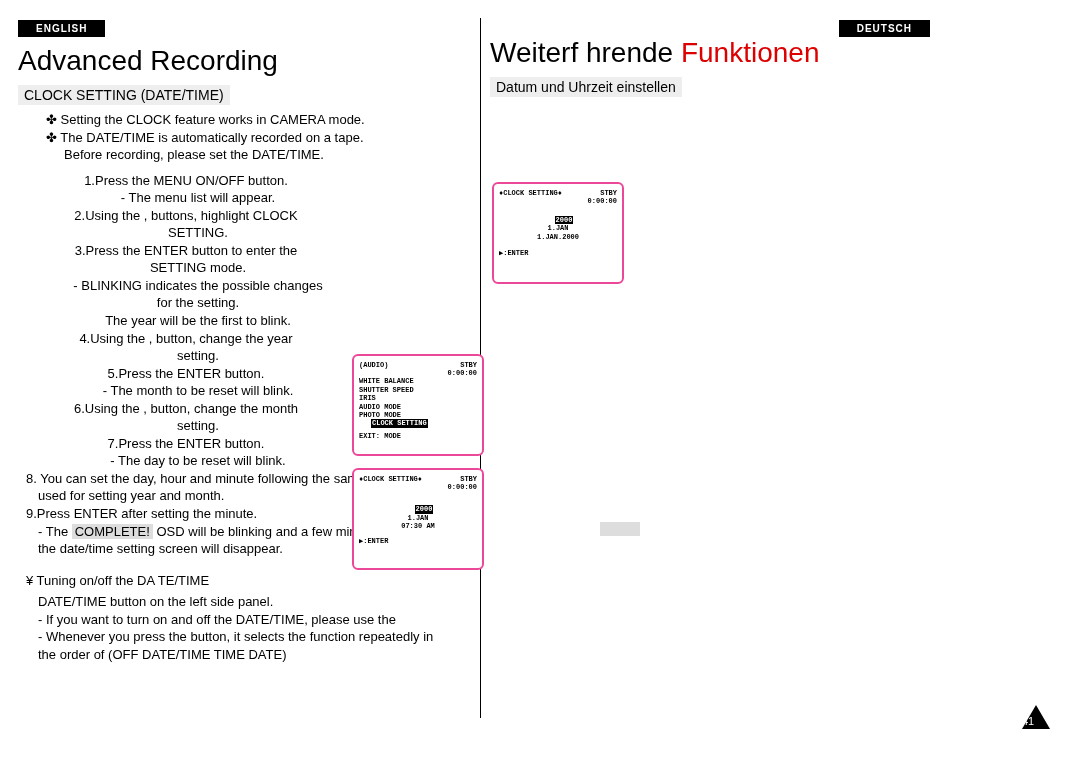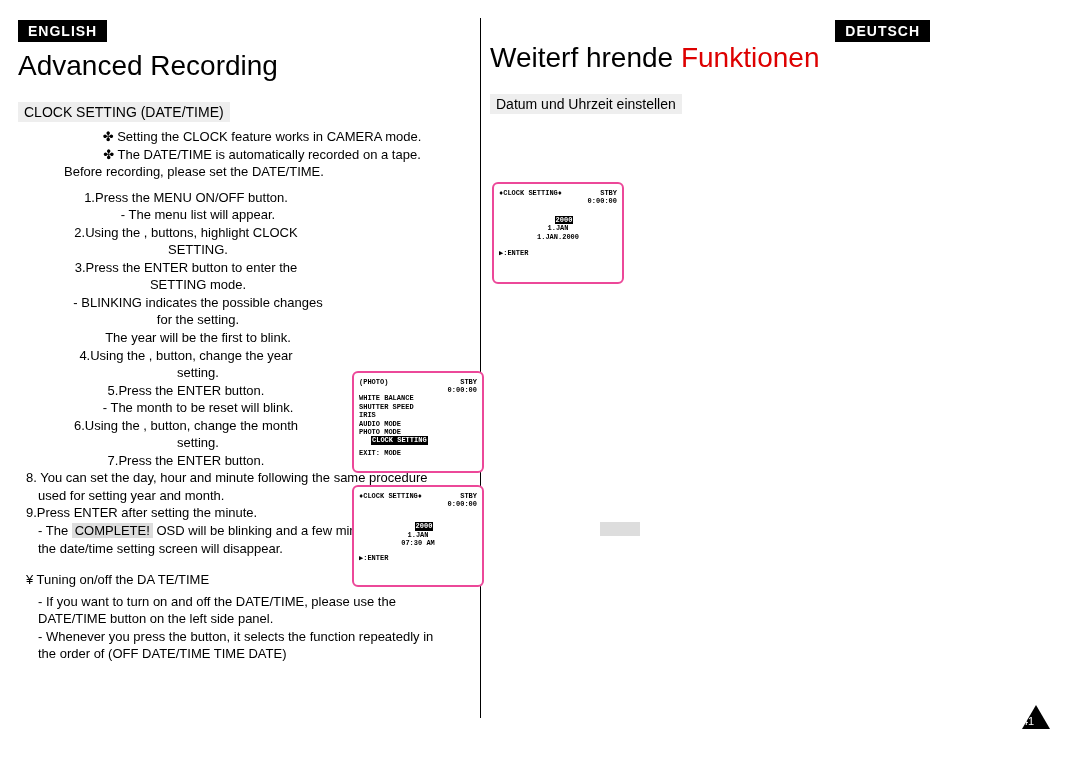--- a/index.html
+++ b/index.html
@@ -29,48 +29,48 @@
     top: 18px;
     left: 480px;
     width: 1px;
     height: 700px;
     background: #000;
   }
   .lang {
     display: inline-block;
     background: #000;
     color: #fff;
-    font-size: 14px;
+    font-size: 10px;
     font-weight: bold;
     letter-spacing: 1px;
-    padding: 3px 10px;
+    padding: 3px 18px;
     margin-top: 20px;
   }
   .col-left .lang { margin-left: 0; }
   .col-right .lang { float: right; margin-right: 20px; }
   .title {
     font-size: 28px;
     font-weight: normal;
     margin-top: 8px;
     clear: both;
   }
   .title .red { color: #d00; }
   .section {
     font-size: 14px;
     background: #eee;
     display: inline-block;
     padding: 2px 6px;
-    margin-top: 20px;
+    margin-top: 8px;
   }
   .bullets {
     font-size: 13px;
     margin: 6px 0 8px 28px;
     line-height: 1.35;
   }
-  .bullet-row { text-indent: -18px; margin-left: 18px; text-align: center; }
+  .bullet-row { text-indent: -18px; margin-left: 18px; }
   .bullet-row::before { content: "✤ "; }
   .steps {
     font-size: 13px;
     line-height: 1.35;
     position: relative;
   }
   .step { margin: 0 0 0 8px; }
   .step-sub { margin-left: 20px; }
   .step-limited { width: 320px; text-align: center; }
   .sub-heading {
@@ -160,37 +160,38 @@
       <div class="step-sub step-limited">- BLINKING indicates the possible changes</div>
       <div class="step-sub step-limited">  for the setting.</div>
       <div class="step-sub step-limited">  The year will be the first to blink.</div>
       <div class="step step-limited">4.Using the    ,    button, change the year</div>
       <div class="step-sub step-limited">setting.</div>
       <div class="step step-limited">5.Press the ENTER button.</div>
       <div class="step-sub step-limited">- The month to be reset will blink.</div>
       <div class="step step-limited">6.Using the    ,    button, change the month</div>
       <div class="step-sub step-limited">setting.</div>
       <div class="step step-limited">7.Press the ENTER button.</div>
+      <div class="step-sub step-limited">- The day to be reset will blink.</div>
       <div class="step">8. You can set the day, hour and minute following the same procedure</div>
       <div class="step-sub">used for setting year and month.</div>
       <div class="step">9.Press ENTER after setting the minute.</div>
       <div class="step-sub">
         <span>- The </span><span class="complete-box">COMPLETE!</span><span> OSD will be blinking and a few minutes later,</span>
       </div>
       <div class="step-sub">  the date/time setting screen will disappear.</div>
 
       <div class="sub-heading">Tuning on/off the DA   TE/TIME</div>
+      <div class="step-sub">  DATE/TIME button on the left side panel.</div>
       <div class="step-sub">- If you want to turn on and off the DATE/TIME, please use the</div>
-      <div class="step-sub">  DATE/TIME button on the left side panel.</div>
       <div class="step-sub">- Whenever you press the button, it selects the function repeatedly in</div>
       <div class="step-sub">  the order of (OFF       DATE/TIME       TIME       DATE)</div>
 
       <div class="osd osd1">
         <div class="osd-row">
-            <span>(PHOTO)</span>
+            <span>(AUDIO)</span>
             <span>STBY</span>
           </div>
         <div class="osd-row">
             <span></span>
             <span>0:00:00</span>
           </div>
         <div>WHITE BALANCE</div>
         <div>SHUTTER SPEED</div>
         <div>IRIS</div>
         <div>AUDIO MODE</div>

